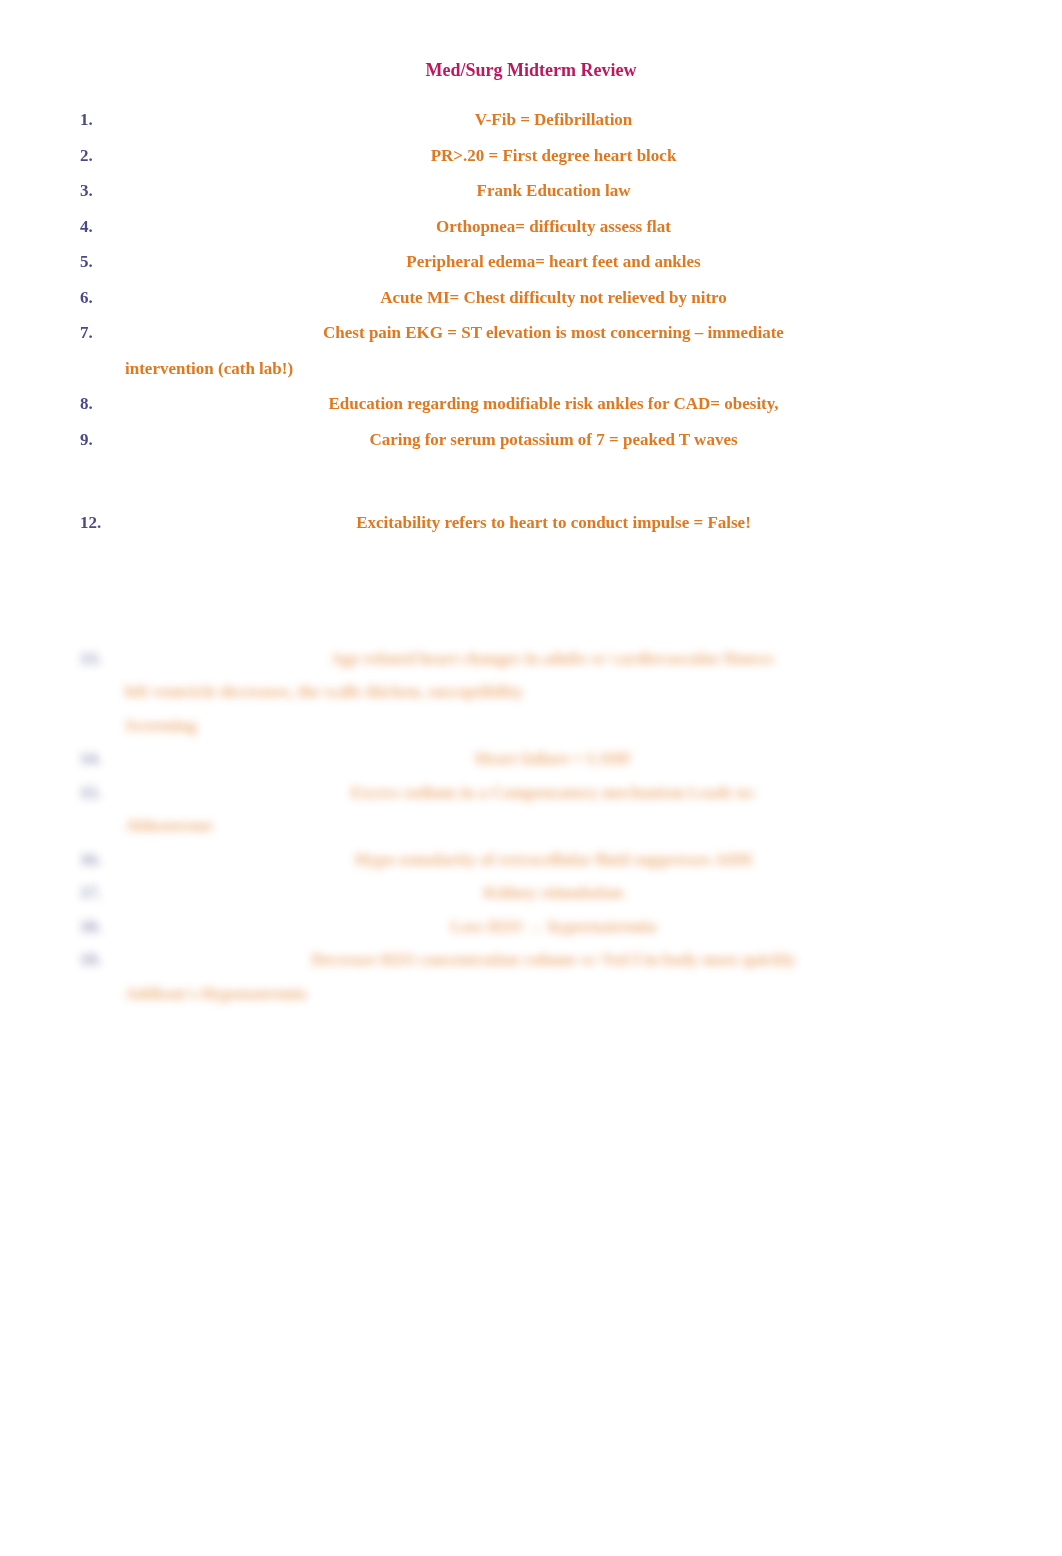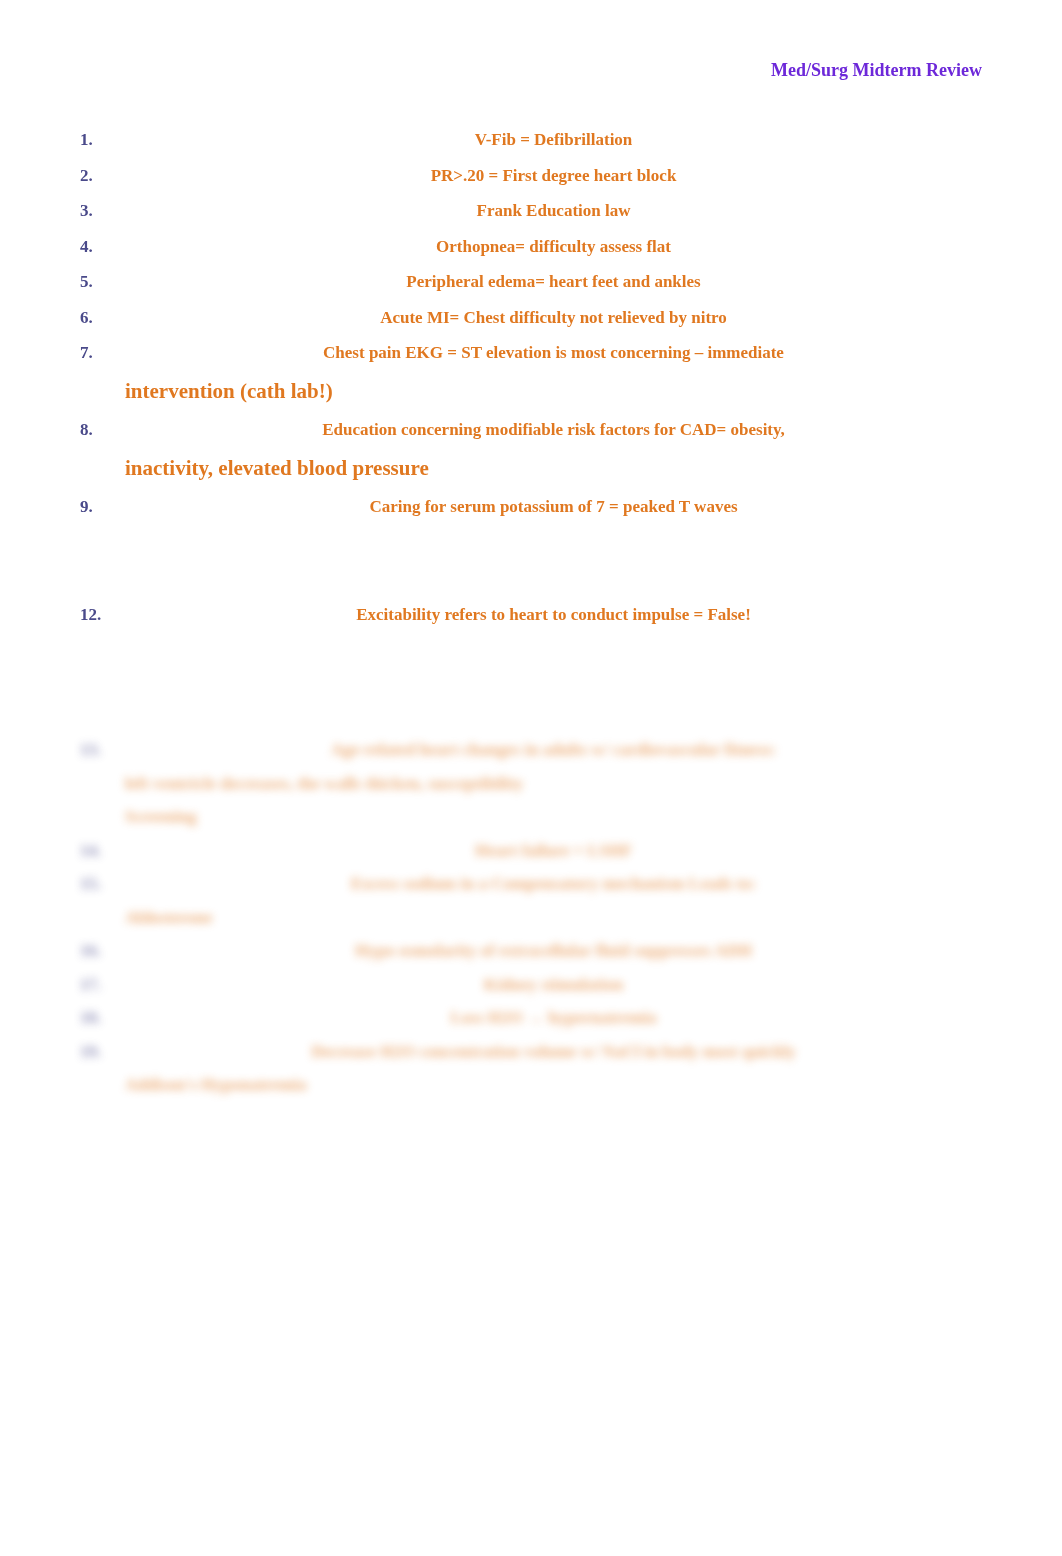--- a/index.html
+++ b/index.html
@@ -11,25 +11,25 @@
     body {
       background: #ffffff;
       font-family: Georgia, 'Times New Roman', serif;
       width: 1062px;
       min-height: 1556px;
       padding: 60px 80px;
       color: #333;
     }
 
     .page-title {
-      text-align: right;
+      text-align: center;
       font-weight: bold;
       font-size: 18px;
-      color: #6d28d9;
-      margin-bottom: 46px;
+      color: #be185d;
+      margin-bottom: 26px;
     }
 
     .content-area {
       margin-top: 10px;
     }
 
     ol {
       list-style: none;
       padding: 0;
       margin: 0;
@@ -52,21 +52,21 @@
     }
 
     .item-text {
       flex: 1;
       text-align: center;
     }
 
     .item-continuation {
       margin-left: 45px;
       margin-bottom: 10px;
-      font-size: 21px;
+      font-size: 17px;
       font-weight: bold;
       color: #e07820;
       line-height: 1.5;
     }
 
     .blurred-section {
       margin-top: 20px;
       filter: blur(4px);
       opacity: 0.6;
       pointer-events: none;
@@ -89,21 +89,21 @@
       font-weight: bold;
       color: #e07820;
       line-height: 1.5;
     }
 
     .spacer {
       height: 40px;
     }
 
     .item-12 {
-      margin-top: 32px;
+      margin-top: 8px;
     }
   </style>
 </head>
 <body>
 
 <div>
   <div class="page-title">Med/Surg Midterm Review</div>
 
   <div class="content-area">
     <ol>
@@ -139,23 +139,22 @@
       </li>
 
       <li class="list-item">
         <span class="item-number" style="color:#4a4a8a;">7.</span>
         <span class="item-text">Chest pain EKG = ST elevation is most concerning – immediate</span>
       </li>
       <div class="item-continuation">intervention (cath lab!)</div>
 
       <li class="list-item">
         <span class="item-number" style="color:#4a4a8a;">8.</span>
-        <span class="item-text">Education concerning modifiable risk factors for CAD= obesity,</span>
-      </li>
-      <div class="item-continuation">inactivity, elevated blood pressure</div>
+        <span class="item-text">Education regarding modifiable risk ankles for CAD= obesity,</span>
+      </li>
 
       <li class="list-item">
         <span class="item-number" style="color:#4a4a8a;">9.</span>
         <span class="item-text">Caring for serum potassium of 7 = peaked T waves</span>
       </li>
 
 
     </ol>
 
     <div class="spacer"></div>

